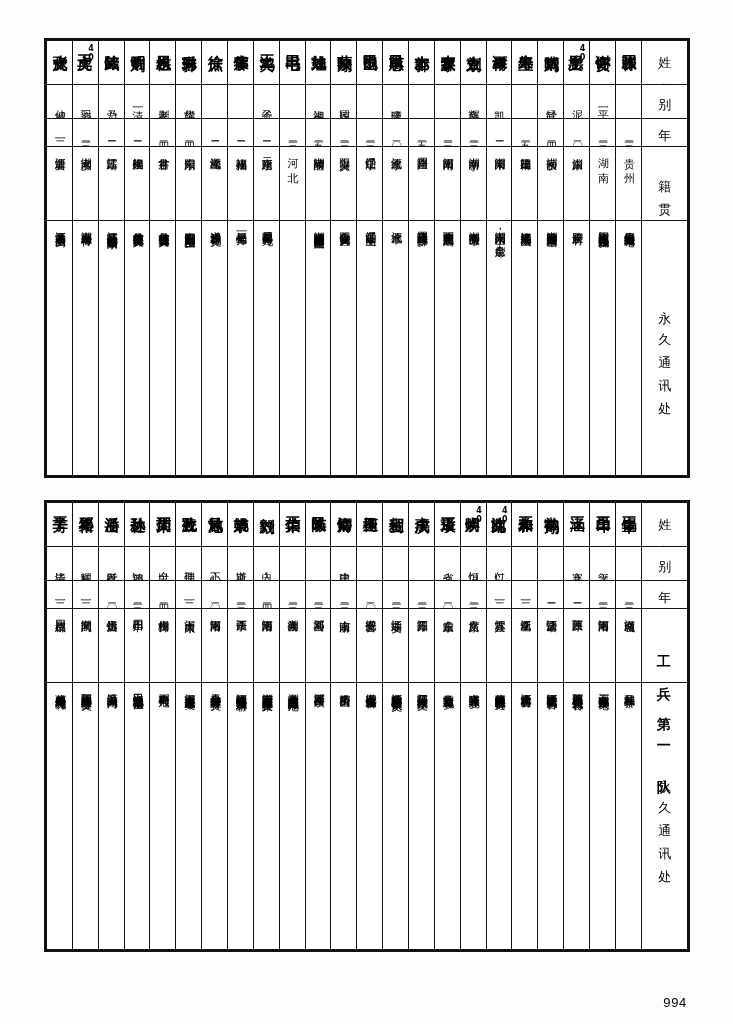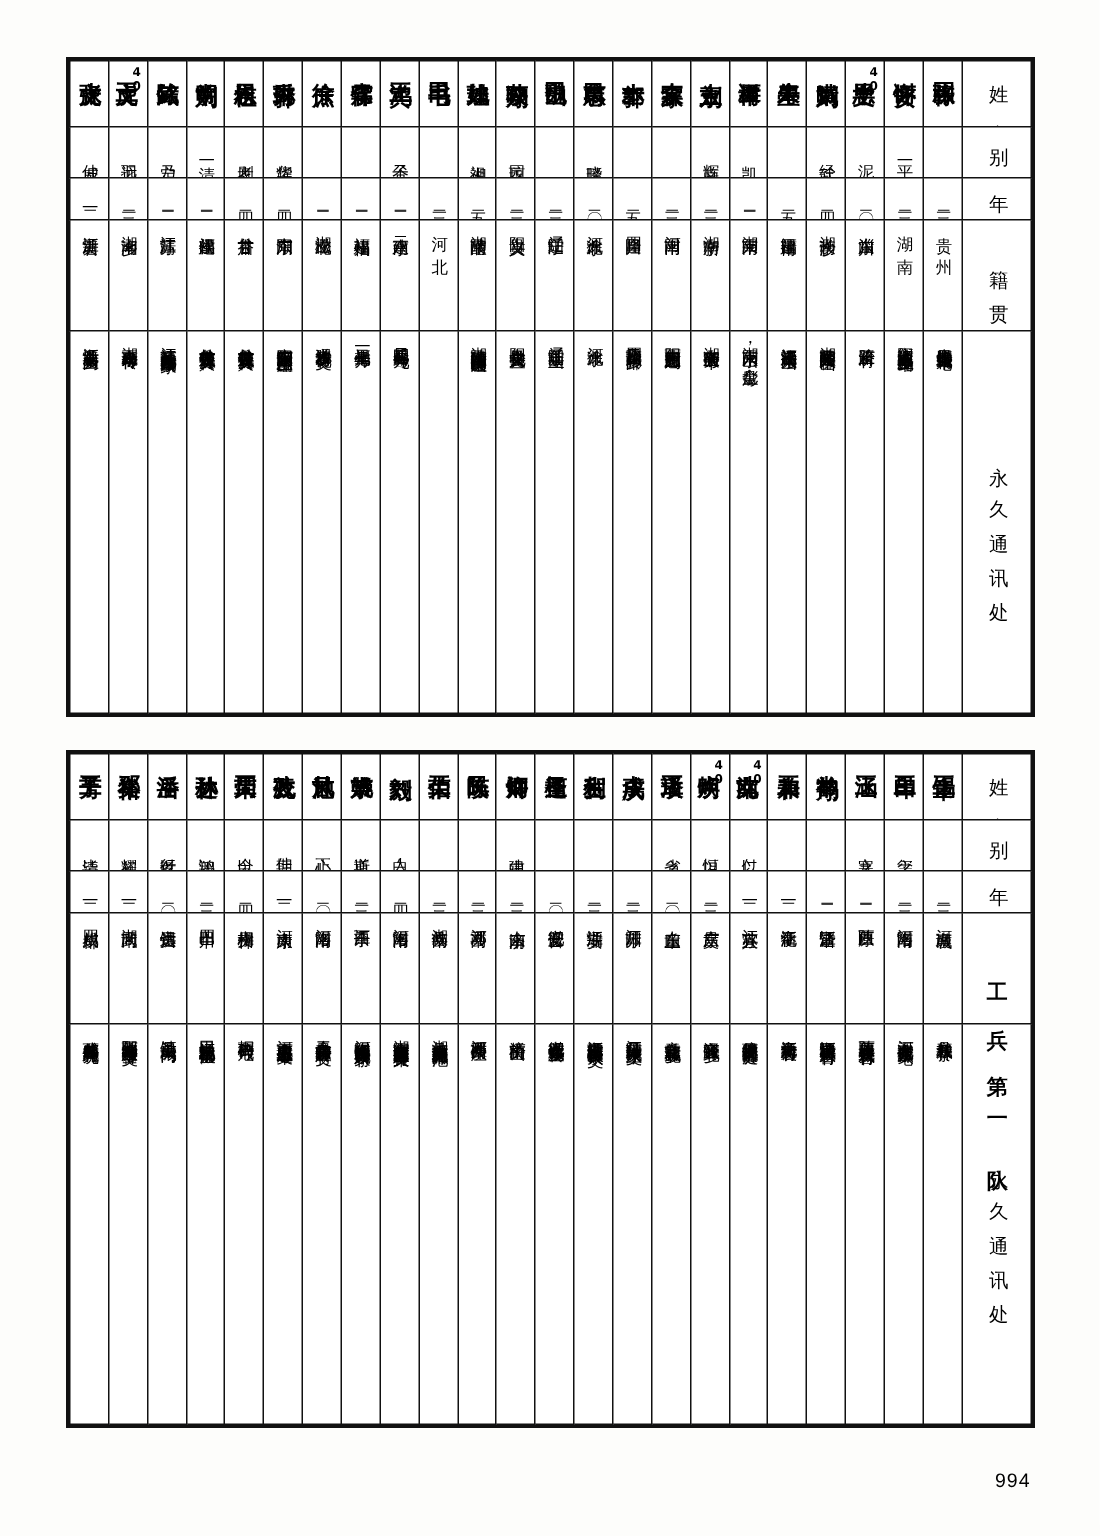--- a/index.html
+++ b/index.html
@@ -61,21 +61,21 @@
   .r-alias .vt{font-size:11px;}
   .r-age .vt{font-size:11px;}
   .r-native .vt{font-size:11px;line-height:1.08;}
   .r-addr .vt{font-size:11px;line-height:1.12;}
   .hdr .vt{font-size:13px;letter-spacing:0.3em;}
   .hdr-name .vt{font-size:13px;letter-spacing:0.45em;}
   td.hdrcol{background:#fff;}
   .unitlabel .vt{font-size:14px;letter-spacing:0.55em;font-weight:bold;}
   .pagenum{
     position:absolute;
-    right:46px;bottom:30px;
+    right:46px;bottom:14px;
     font-size:13px;
     font-family:"Liberation Sans",sans-serif;
     letter-spacing:0.05em;
   }
   .sub{font-size:8px;vertical-align:super;}
 </style>
 </head>
 <body>
 
 <div class="page">

